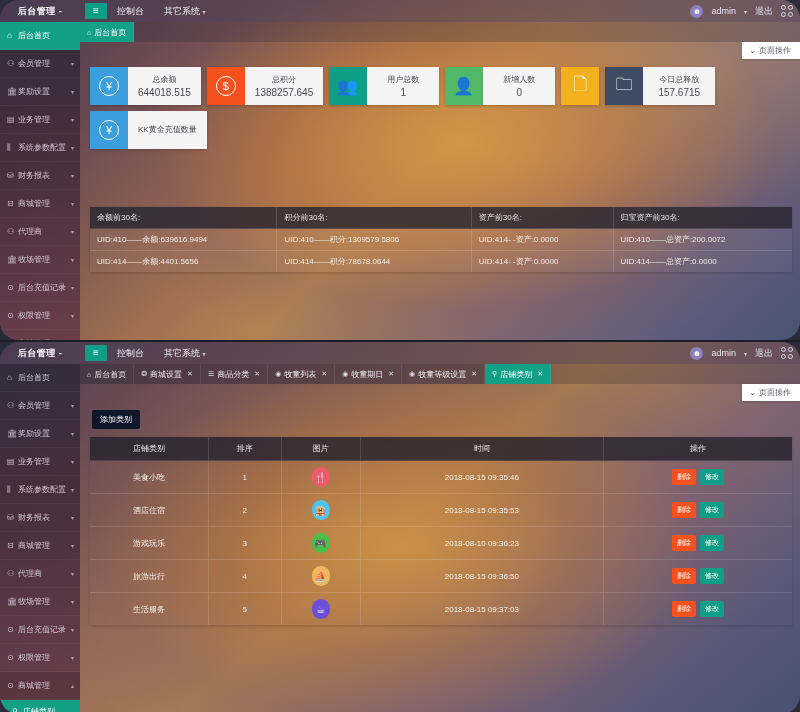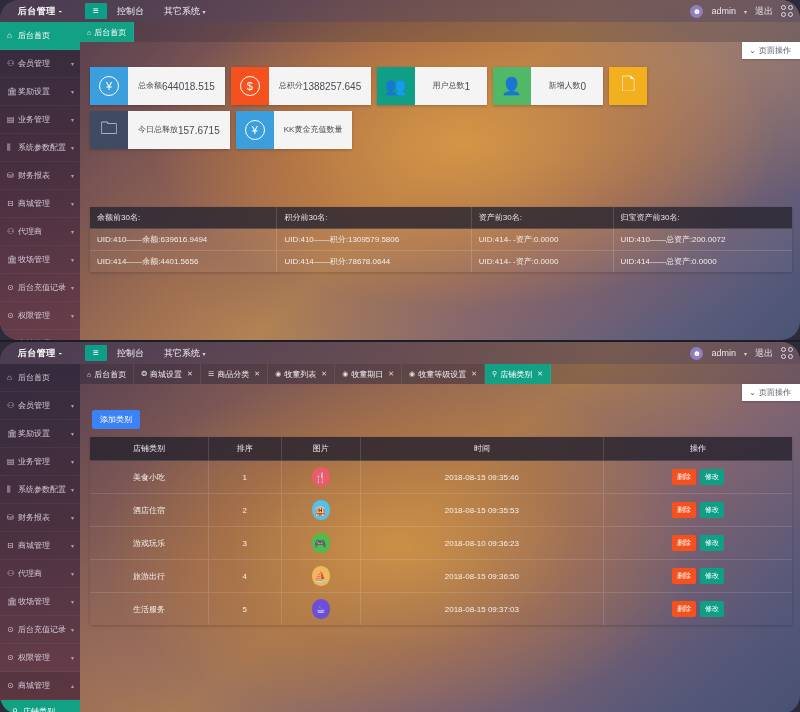--- a/index.html
+++ b/index.html
@@ -178,21 +178,21 @@
   }
   .card .cicon {
     width: 38px;
     display: flex; align-items: center; justify-content: center;
     color: #fff; font-size: 17px;
   }
   .card .cbody {
     background: #f4f4f4;
     min-width: 72px;
     padding: 4px 10px;
-    display: flex; flex-direction: row; align-items: center; justify-content: center;
+    display: flex; flex-direction: column; align-items: center; justify-content: center;
     color: #4a4a52;
   }
   .card .ctitle { font-size: 8px; margin-bottom: 2px; white-space: nowrap; }
   .card .cvalue { font-size: 10px; white-space: nowrap; }
   .ico-circle {
     width: 20px; height: 20px; border-radius: 50%;
     border: 1.5px solid #fff;
     display: flex; align-items: center; justify-content: center;
     font-size: 11px; line-height: 1;
   }
@@ -222,21 +222,21 @@
     border-right: 1px solid rgba(255,255,255,0.16);
     border-top: 1px solid rgba(255,255,255,0.14);
     white-space: nowrap;
   }
   .rank th:last-child, .rank td:last-child { border-right: none; }
 
   
   .add-row { padding: 9px 0 8px 12px; }
   .add-btn {
     display: inline-block;
-    background: #3b82f6;
+    background: #0f172a;
     color: #fff;
     font-size: 8px;
     padding: 4px 8px;
     border-radius: 2px;
   }
   .dtable-wrap { padding: 0 8px 0 10px; }
   .dtable { width: 100%; border-collapse: collapse; box-shadow: 0 1px 3px rgba(0,0,0,0.2); }
   .dtable th {
     background: rgba(40,36,48,0.84);
     color: #ece7ef;

